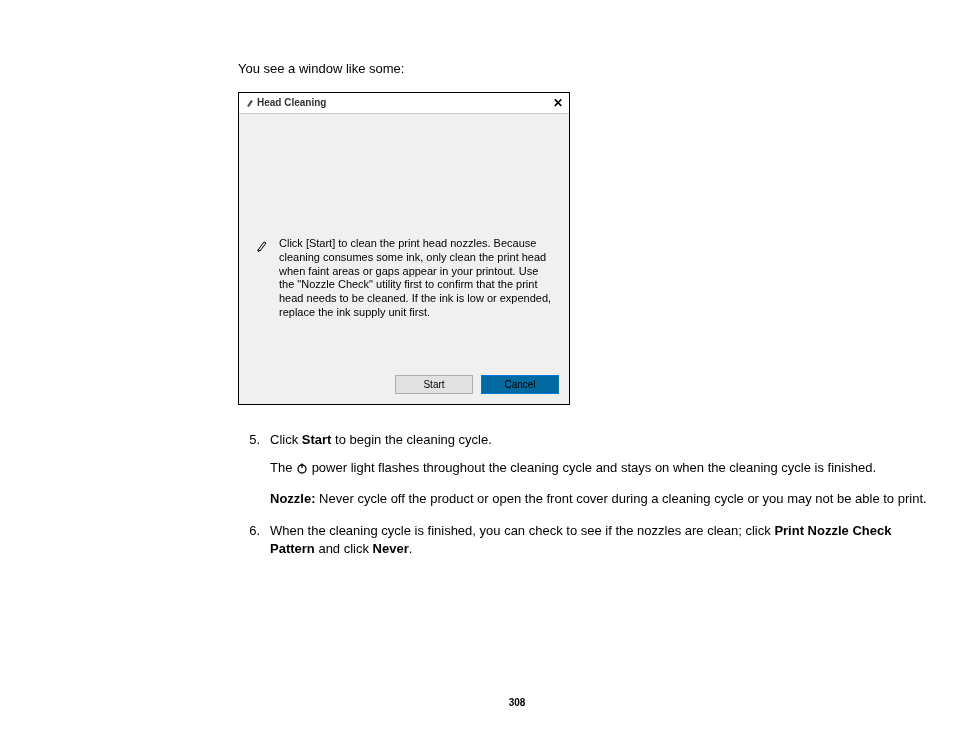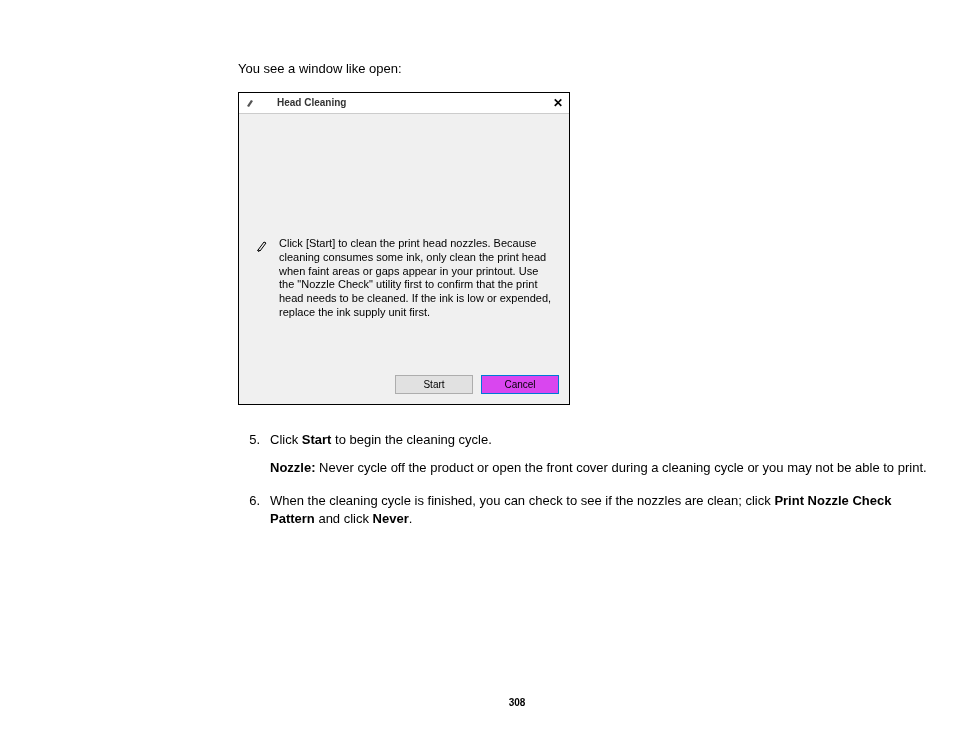--- a/index.html
+++ b/index.html
@@ -38,21 +38,21 @@
     padding: 0 6px;
     font-size: 10px;
     font-weight: bold;
     color: #333;
     background: #fff;
     justify-content: space-between;
   }
   .titlebar-left {
     display: flex;
     align-items: center;
-    gap: 22px;
+    gap: 2px;
   }
   .titlebar-icon svg {
     width: 10px;
     height: 10px;
     display: block;
   }
   .close-x {
     font-size: 12px;
     line-height: 1;
     color: #000;
@@ -99,21 +99,21 @@
     display: flex;
     align-items: center;
     justify-content: center;
     box-sizing: border-box;
   }
   .btn-start {
     background: #e1e1e1;
     border: 1px solid #adadad;
   }
   .btn-cancel {
-    background: #d946ef;
+    background: #0369a1;
     border: 1px solid #0078d7;
   }
   ol.steps {
     list-style: none;
     padding: 0;
     margin: 0;
   }
   ol.steps > li {
     display: flex;
     margin-bottom: 14px;
@@ -152,21 +152,21 @@
     margin-left: 40px;
   }
   b { font-weight: bold; }
 </style>
 </head>
 <body>
 
 <div class="page">
   <div class="content">
 
-    <div class="intro-line">You see a window like open:</div>
+    <div class="intro-line">You see a window like some:</div>
 
     <div class="dialog-window">
       <div class="titlebar">
         <div class="titlebar-left">
           <span class="titlebar-icon">
             <svg viewBox="0 0 10 10">
                 <path d="M2 8 L6 2 L8 3 L4 9 Z" fill="#555"></path>
               </svg>
           </span>
           <span>Head Cleaning</span>
@@ -191,20 +191,26 @@
     </div>
 
     <ol class="steps">
       <li>
         <div class="step-num">5.</div>
         <div class="step-body">
           <p>
             <span>Click </span><b>Start</b><span> to begin the cleaning cycle.</span>
           </p>
           <p>
+            <span>The </span><span class="power-icon"><svg viewBox="0 0 12 12">
+                  <circle cx="6" cy="7" r="4" fill="none" stroke="#000" stroke-width="1.3"></circle>
+                  <line x1="6" y1="1.5" x2="6" y2="6" stroke="#000" stroke-width="1.3"></line>
+                </svg></span><span> power light flashes throughout the cleaning cycle and stays on when the cleaning cycle is finished.</span>
+          </p>
+          <p>
             <b>Nozzle:</b><span> Never cycle off the product or open the front cover during a cleaning cycle or you may not be able to print.</span>
           </p>
         </div>
       </li>
       <li>
         <div class="step-num">6.</div>
         <div class="step-body">
           <p>
             <span>When the cleaning cycle is finished, you can check to see if the nozzles are clean; click </span><b>Print Nozzle Check Pattern</b><span> and click </span><b>Never</b><span>.</span>
           </p>

